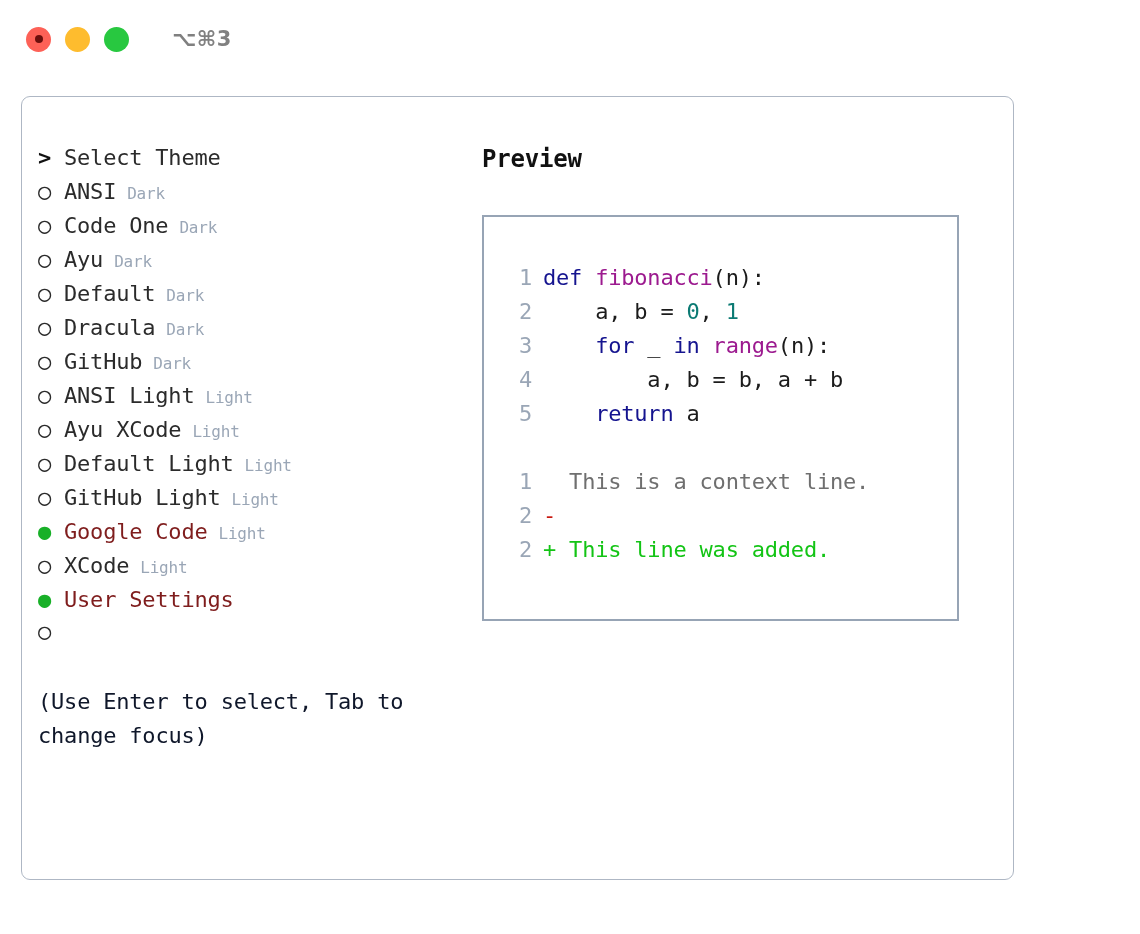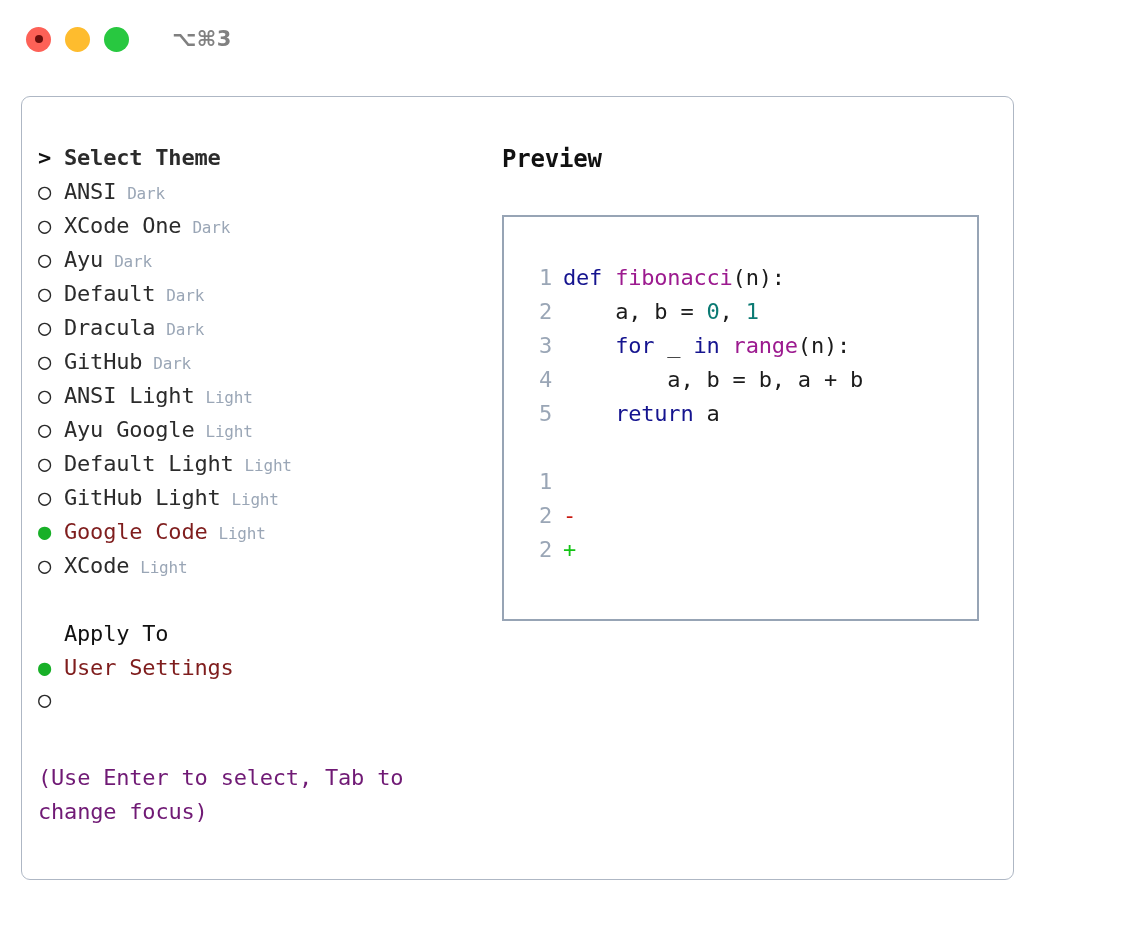--- a/index.html
+++ b/index.html
@@ -95,21 +95,21 @@
     font-size: 22px;
     line-height: 1;
     color: #2b2b2b;
   }
   .bullet.filled { color: #18b028; }
   .bullet.caret { font-weight: bold; color: #111111; }
   .bullet.blank { color: transparent; }
 
   .header-row .label {
     font-size: 24px;
-    font-weight: bold;
+    font-weight: normal;
     color: #111111;
     letter-spacing: -0.2px;
   }
   .row .label {
     font-size: 22px;
     color: #2b2b2b;
     letter-spacing: -0.2px;
   }
   .row.selected .label { color: #7f1d1d; }
   .row .badge {
@@ -118,32 +118,32 @@
     margin-left: 11px;
     letter-spacing: -0.2px;
   }
   .section-head { margin-top: 34px; }
   .section-head .label {
     font-size: 22px;
     color: #111111;
     font-weight: normal;
   }
   .hint {
-    margin-top: 38px;
-    font-size: 22px;
-    color: #701a75;
+    margin-top: 30px;
+    font-size: 22px;
+    color: #0f172a;
     line-height: 34px;
     width: 410px;
     letter-spacing: -0.2px;
   }
 
   
   .right-col {
     position: absolute;
-    left: 480px;
+    left: 460px;
     top: 48px;
     width: 490px;
   }
   .preview-title {
     font-size: 24px;
     font-weight: bold;
     color: #111111;
     letter-spacing: -0.2px;
     margin-bottom: 42px;
   }
@@ -200,37 +200,33 @@
 
       <div class="left-col">
 
         <div class="row header-row">
           <span class="bullet caret">&gt;</span>
           <span class="label">Select Theme</span>
         </div>
 
         <div id="theme-list">
             <div class="row"><span class="bullet">○</span><span class="label">ANSI</span><span class="badge">Dark</span></div>
-            <div class="row"><span class="bullet">○</span><span class="label">XCode One</span><span class="badge">Dark</span></div>
+            <div class="row"><span class="bullet">○</span><span class="label">Code One</span><span class="badge">Dark</span></div>
             <div class="row"><span class="bullet">○</span><span class="label">Ayu</span><span class="badge">Dark</span></div>
             <div class="row"><span class="bullet">○</span><span class="label">Default</span><span class="badge">Dark</span></div>
             <div class="row"><span class="bullet">○</span><span class="label">Dracula</span><span class="badge">Dark</span></div>
             <div class="row"><span class="bullet">○</span><span class="label">GitHub</span><span class="badge">Dark</span></div>
             <div class="row"><span class="bullet">○</span><span class="label">ANSI Light</span><span class="badge">Light</span></div>
-            <div class="row"><span class="bullet">○</span><span class="label">Ayu Google</span><span class="badge">Light</span></div>
+            <div class="row"><span class="bullet">○</span><span class="label">Ayu XCode</span><span class="badge">Light</span></div>
             <div class="row"><span class="bullet">○</span><span class="label">Default Light</span><span class="badge">Light</span></div>
             <div class="row"><span class="bullet">○</span><span class="label">GitHub Light</span><span class="badge">Light</span></div>
             <div class="row selected"><span class="bullet filled">●</span><span class="label">Google Code</span><span class="badge">Light</span></div>
             <div class="row"><span class="bullet">○</span><span class="label">XCode</span><span class="badge">Light</span></div>
           </div>
 
-        <div class="row section-head">
-          <span class="bullet blank">○</span>
-          <span class="label">Apply To</span>
-        </div>
 
         <div id="apply-list">
             <div class="row selected"><span class="bullet filled">●</span><span class="label">User Settings</span></div>
             <div class="row"><span class="bullet">○</span></div>
           </div>
 
         <div class="hint">(Use Enter to select, Tab to change focus)</div>
       </div>
 
       <div class="right-col">
@@ -238,22 +234,22 @@
         <div class="preview-box">
           <div id="code-block">
               <div class="code-line"><span class="ln">1</span><span class="tok-kw">def </span><span class="tok-fn">fibonacci</span><span class="tok-txt">(n):</span></div>
               <div class="code-line"><span class="ln">2</span><span class="tok-txt">    a, b = </span><span class="tok-num">0</span><span class="tok-txt">, </span><span class="tok-num">1</span></div>
               <div class="code-line"><span class="ln">3</span><span class="tok-txt">    </span><span class="tok-kw">for</span><span class="tok-txt"> _ </span><span class="tok-kw">in</span><span class="tok-txt"> </span><span class="tok-fn">range</span><span class="tok-txt">(n):</span></div>
               <div class="code-line"><span class="ln">4</span><span class="tok-txt">        a, b = b, a + b</span></div>
               <div class="code-line"><span class="ln">5</span><span class="tok-txt">    </span><span class="tok-kw">return</span><span class="tok-txt"> a</span></div>
             </div>
           <div class="code-gap"></div>
           <div id="diff-block">
-              <div class="code-line"><span class="ln">1</span><span class="tok-ctx">  </span></div>
+              <div class="code-line"><span class="ln">1</span><span class="tok-ctx">  </span><span class="tok-ctx">This is a context line.</span></div>
               <div class="code-line"><span class="ln">2</span><span class="tok-del">- </span></div>
-              <div class="code-line"><span class="ln">2</span><span class="tok-add">+ </span></div>
+              <div class="code-line"><span class="ln">2</span><span class="tok-add">+ </span><span class="tok-add">This line was added.</span></div>
             </div>
         </div>
       </div>
 
     </div>
   </div>
 </div>
 
 </body></html>

